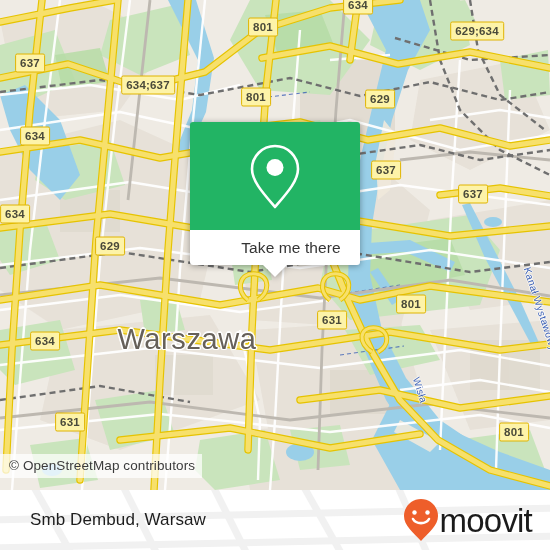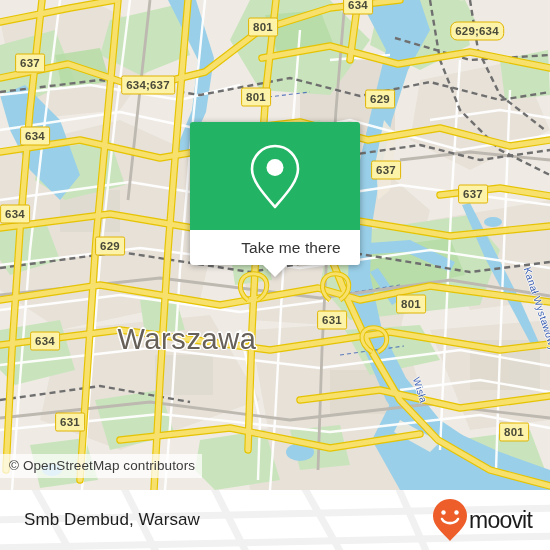--- a/index.html
+++ b/index.html
@@ -143,35 +143,35 @@
     overflow: hidden;
   }
   #footer-watermark {
     position: absolute;
     left: 0; top: 0;
     width: 550px; height: 60px;
     pointer-events: none;
   }
   #footer-title {
     position: relative;
-    margin-left: 24px;
+    margin-left: 30px;
     font-size: 17px;
     color: #1d1d1d;
     letter-spacing: 0.1px;
     white-space: nowrap;
   }
   #brand {
     position: relative;
     margin-right: 18px;
     display: flex;
     align-items: center;
     gap: 1px;
   }
   #brand-word {
-    font-size: 23px;
+    font-size: 33px;
     color: #1b1b1b;
     letter-spacing: -0.8px;
     font-weight: normal;
     line-height: 1;
   }
 </style>
 </head>
 <body>
 
 <div id="app">
@@ -357,21 +357,21 @@
         <g stroke="#f7e06b" stroke-width="3" fill="none">
           <path d="M330 300 C 318 292, 320 272, 338 274 C 352 276, 352 292, 340 300"></path>
           <path d="M372 352 C 358 344, 358 326, 376 328 C 390 330, 390 346, 378 352"></path>
           <path d="M248 300 C 236 292, 238 272, 256 274 C 270 276, 270 292, 258 300"></path>
         </g>
       </g>
     </svg>
 
     <div>
       <div class="shield" style="left:358px; top:5px;">634</div>
-      <div class="shield" style="left:477px; top:31px;border-radius:7px;">629;634</div>
+      <div class="shield" style="left:477px; top:31px;">629;634</div>
       <div class="shield" style="left:263px; top:27px;">801</div>
       <div class="shield" style="left:30px;  top:63px;">637</div>
       <div class="shield" style="left:148px; top:85px;">634;637</div>
       <div class="shield" style="left:256px; top:97px;">801</div>
       <div class="shield" style="left:380px; top:99px;">629</div>
       <div class="shield" style="left:35px;  top:136px;">634</div>
       <div class="shield" style="left:386px; top:170px;">637</div>
       <div class="shield" style="left:473px; top:194px;">637</div>
       <div class="shield" style="left:15px;  top:214px;">634</div>
       <div class="shield" style="left:110px; top:246px;">629</div>

